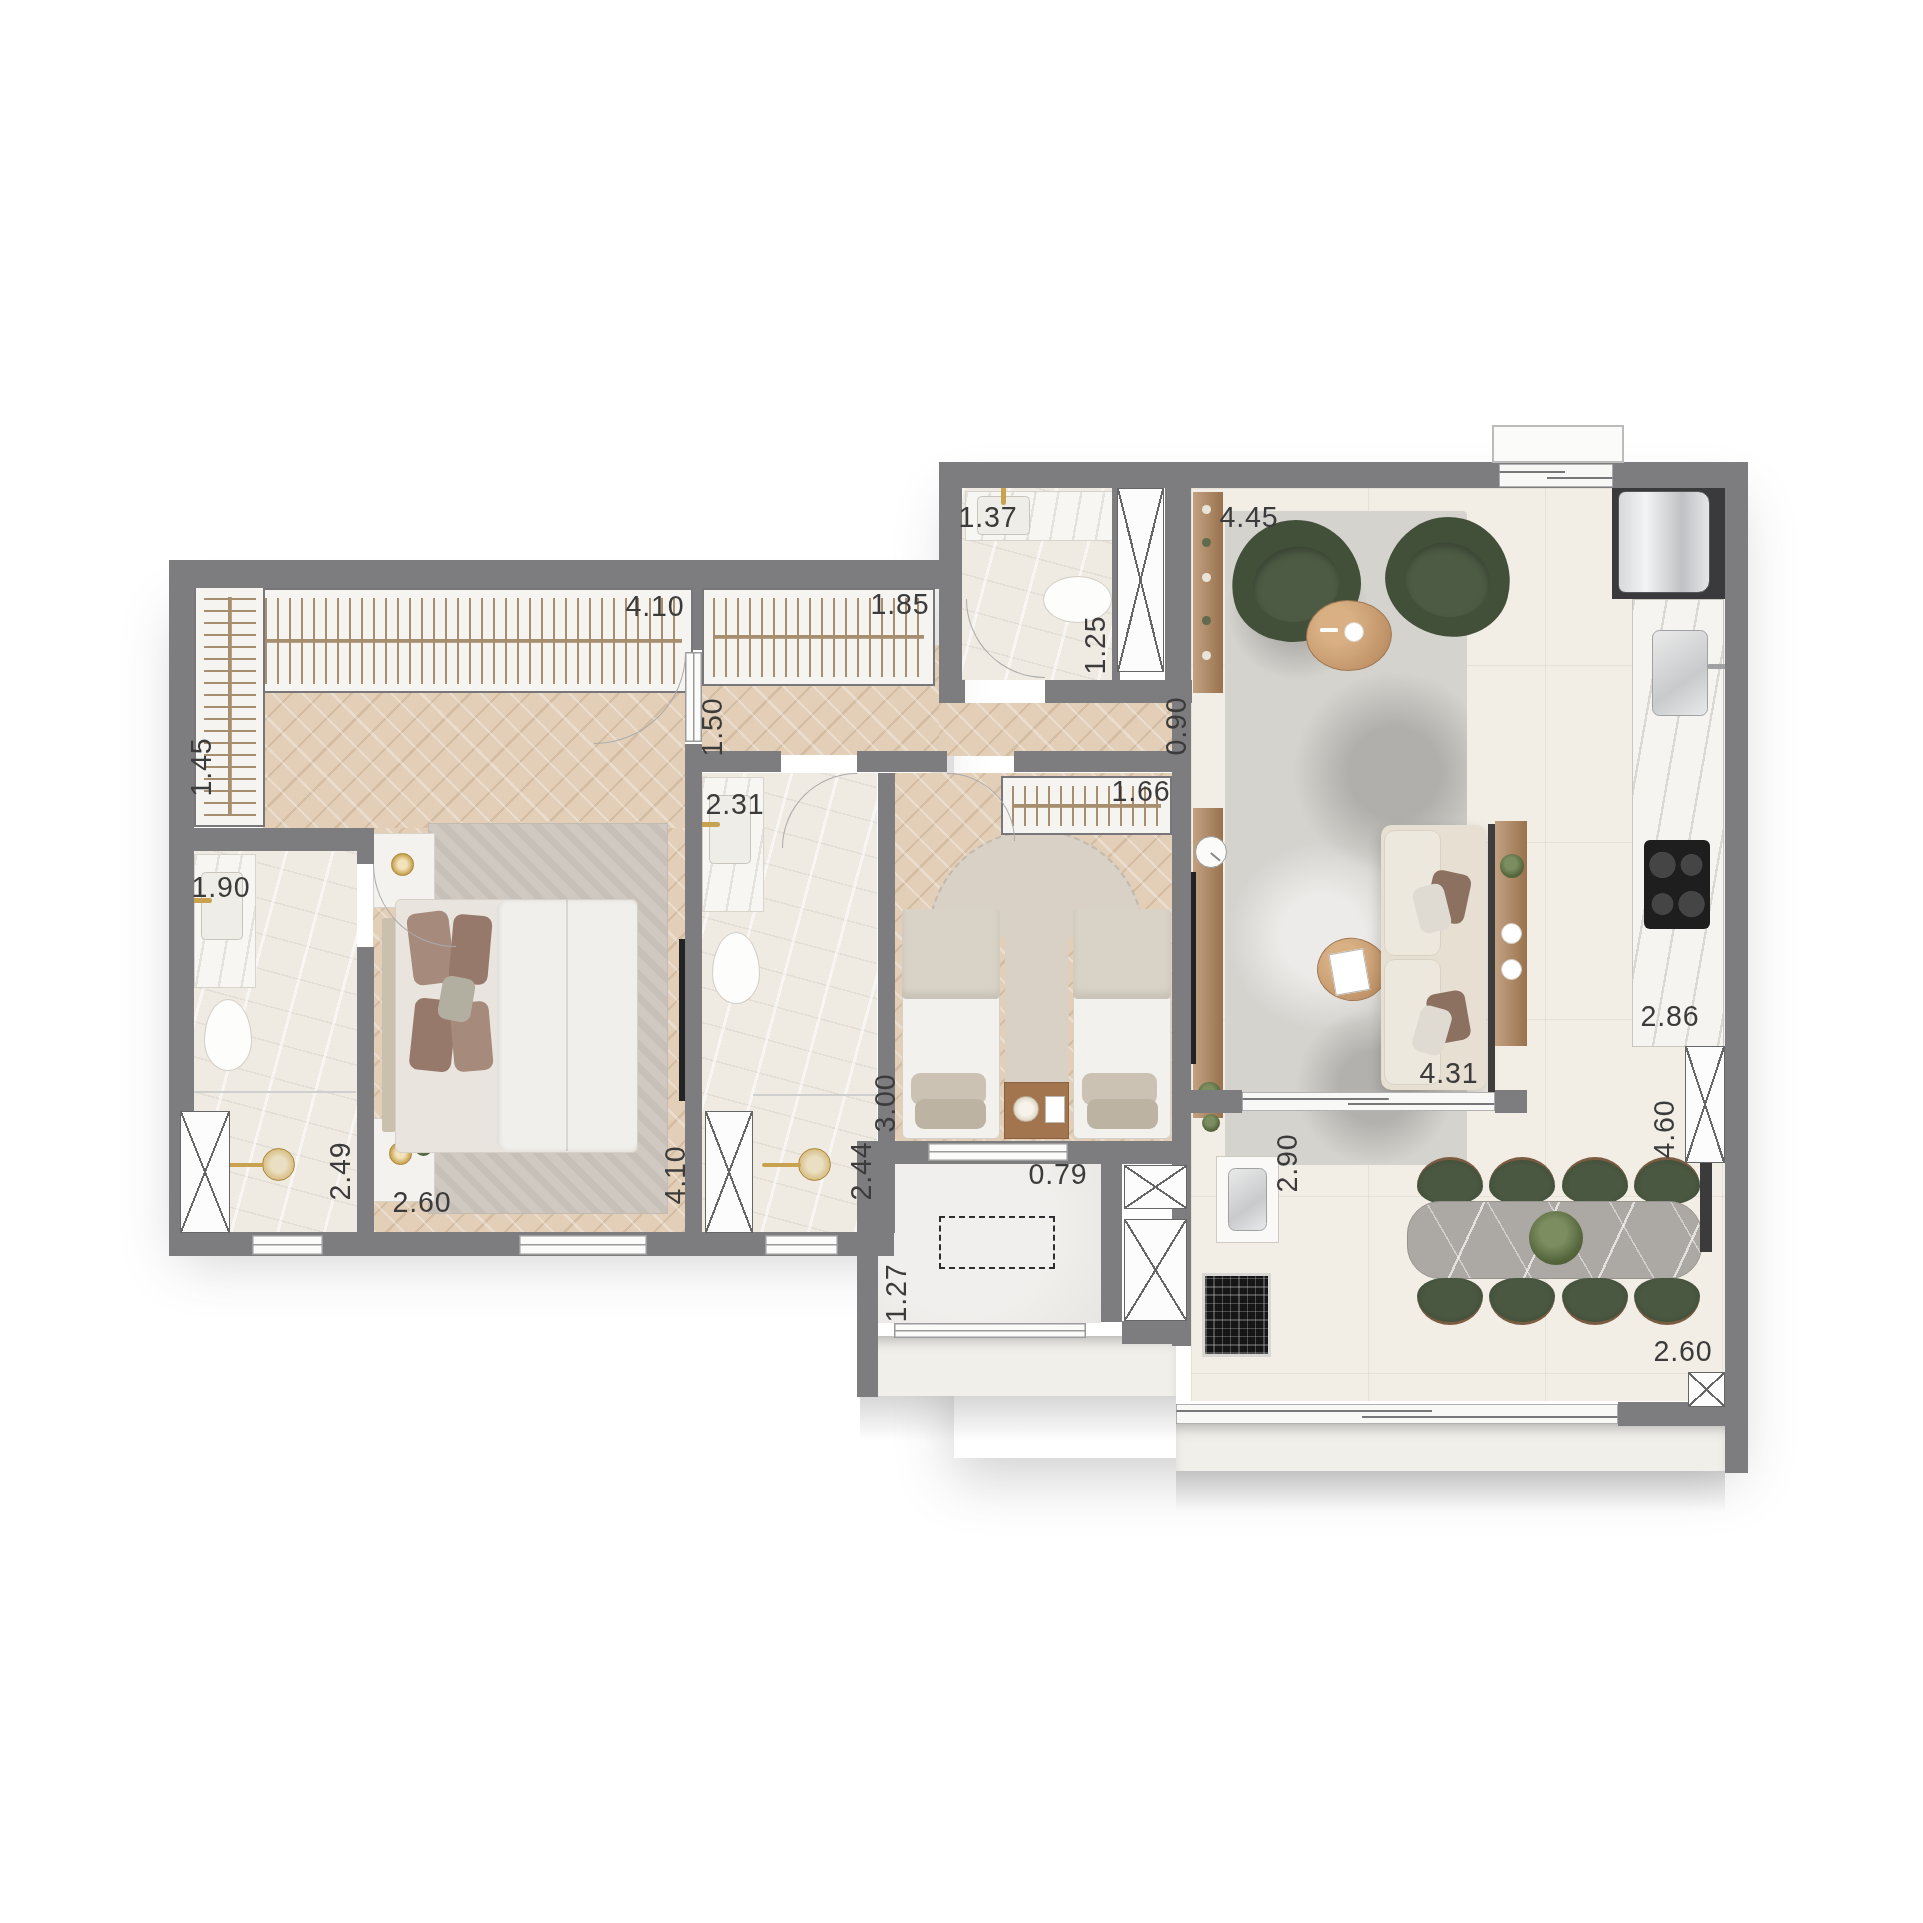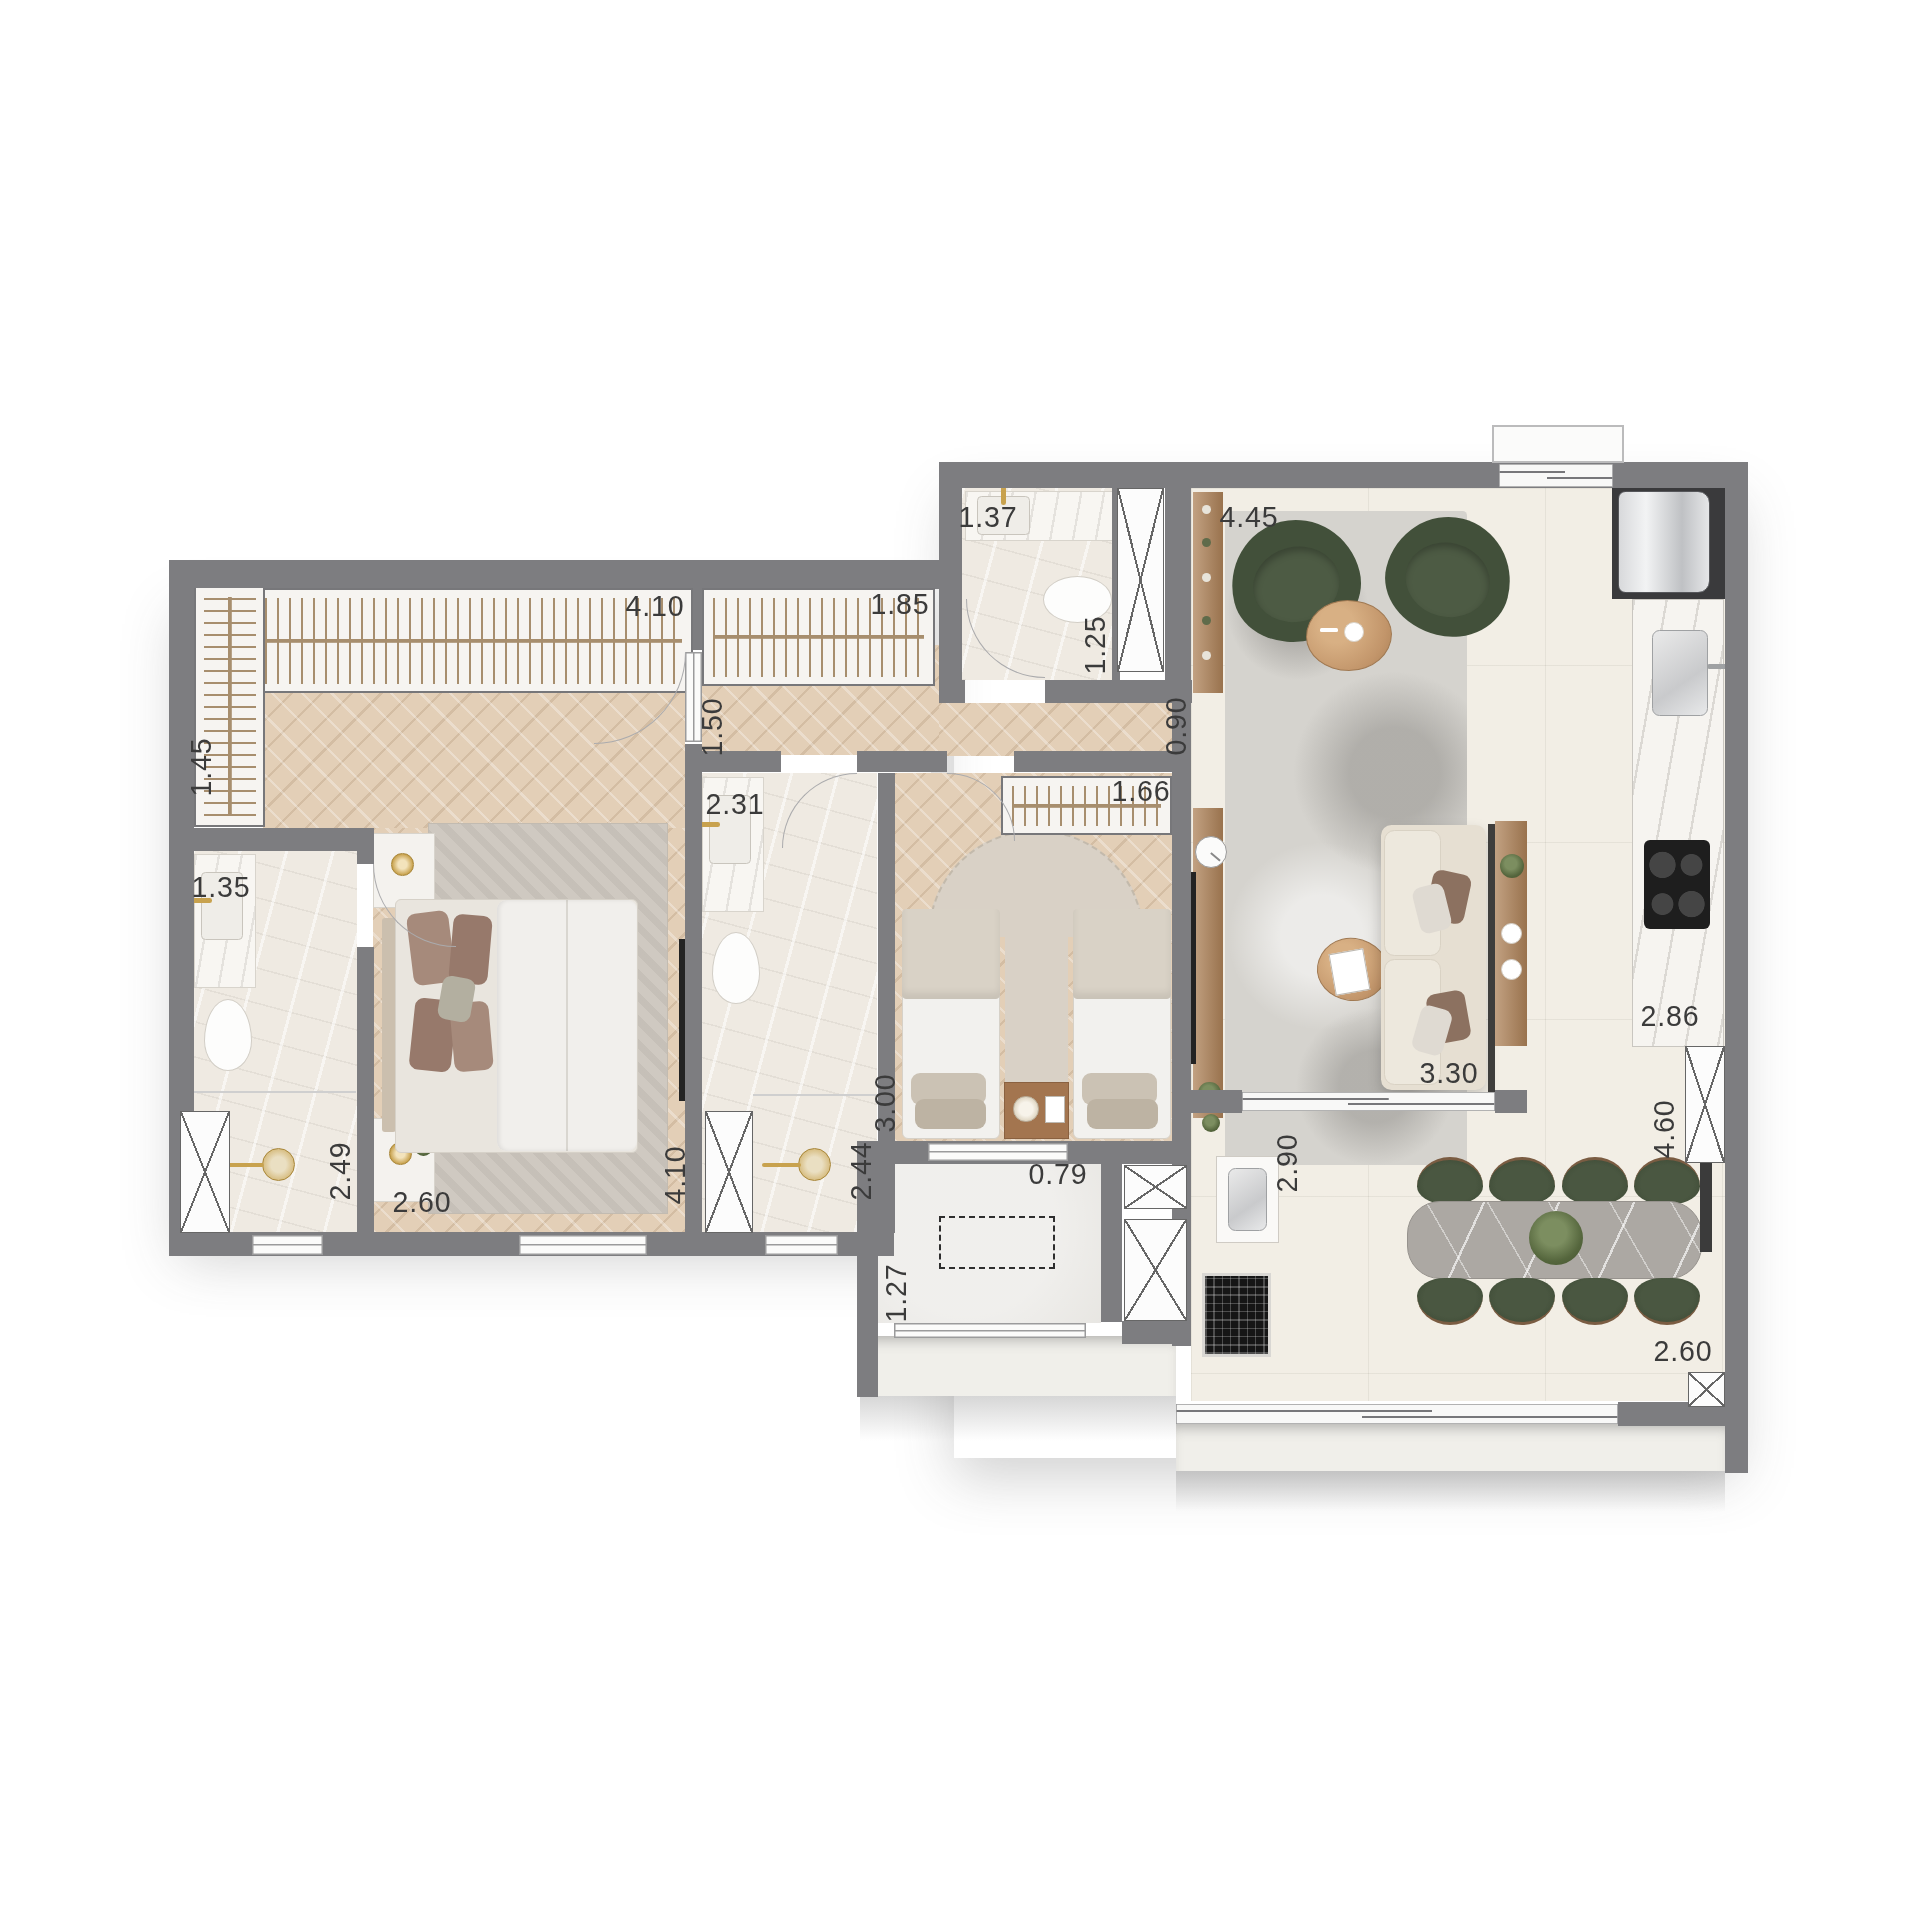--- a/index.html
+++ b/index.html
@@ -327,30 +327,30 @@
 
   <div class="layer labels" id="labels-layer">
       <div class="dim" style="left: 655px; top: 606px; transform: translate(-50%, -50%) rotate(0deg); color: rgb(59, 59, 59);">4.10</div>
       <div class="dim" style="left: 900px; top: 604px; transform: translate(-50%, -50%) rotate(0deg); color: rgb(59, 59, 59);">1.85</div>
       <div class="dim" style="left: 988px; top: 517px; transform: translate(-50%, -50%) rotate(0deg); color: rgb(59, 59, 59);">1.37</div>
       <div class="dim" style="left: 1249px; top: 517px; transform: translate(-50%, -50%) rotate(0deg); color: rgb(59, 59, 59);">4.45</div>
       <div class="dim" style="left: 201px; top: 767px; transform: translate(-50%, -50%) rotate(-90deg); color: rgb(59, 59, 59);">1.45</div>
       <div class="dim" style="left: 712px; top: 727px; transform: translate(-50%, -50%) rotate(-90deg); color: rgb(59, 59, 59);">1.50</div>
       <div class="dim" style="left: 1095px; top: 645px; transform: translate(-50%, -50%) rotate(-90deg); color: rgb(59, 59, 59);">1.25</div>
       <div class="dim" style="left: 1176px; top: 726px; transform: translate(-50%, -50%) rotate(-90deg); color: rgb(59, 59, 59);">0.90</div>
-      <div class="dim" style="left: 221px; top: 887px; transform: translate(-50%, -50%) rotate(0deg); color: rgb(59, 59, 59);">1.35</div>
+      <div class="dim" style="left: 221px; top: 887px; transform: translate(-50%, -50%) rotate(0deg); color: rgb(59, 59, 59);">1.90</div>
       <div class="dim" style="left: 735px; top: 804px; transform: translate(-50%, -50%) rotate(0deg); color: rgb(59, 59, 59);">2.31</div>
       <div class="dim" style="left: 1141px; top: 791px; transform: translate(-50%, -50%) rotate(0deg); color: rgb(59, 59, 59);">1.66</div>
       <div class="dim" style="left: 422px; top: 1202px; transform: translate(-50%, -50%) rotate(0deg); color: rgb(59, 59, 59);">2.60</div>
       <div class="dim" style="left: 340px; top: 1171px; transform: translate(-50%, -50%) rotate(-90deg); color: rgb(59, 59, 59);">2.49</div>
       <div class="dim" style="left: 675px; top: 1175px; transform: translate(-50%, -50%) rotate(-90deg); color: rgb(59, 59, 59);">4.10</div>
       <div class="dim" style="left: 861px; top: 1171px; transform: translate(-50%, -50%) rotate(-90deg); color: rgb(59, 59, 59);">2.44</div>
       <div class="dim" style="left: 885px; top: 1103px; transform: translate(-50%, -50%) rotate(-90deg); color: rgb(59, 59, 59);">3.00</div>
       <div class="dim" style="left: 1058px; top: 1174px; transform: translate(-50%, -50%) rotate(0deg); color: rgb(59, 59, 59);">0.79</div>
       <div class="dim" style="left: 896px; top: 1293px; transform: translate(-50%, -50%) rotate(-90deg); color: rgb(59, 59, 59);">1.27</div>
-      <div class="dim" style="left: 1449px; top: 1073px; transform: translate(-50%, -50%) rotate(0deg); color: rgb(59, 59, 59);">3.30</div>
+      <div class="dim" style="left: 1449px; top: 1073px; transform: translate(-50%, -50%) rotate(0deg); color: rgb(59, 59, 59);">4.31</div>
       <div class="dim" style="left: 1287px; top: 1163px; transform: translate(-50%, -50%) rotate(-90deg); color: rgb(59, 59, 59);">2.90</div>
       <div class="dim" style="left: 1670px; top: 1016px; transform: translate(-50%, -50%) rotate(0deg); color: rgb(59, 59, 59);">2.86</div>
       <div class="dim" style="left: 1664px; top: 1129px; transform: translate(-50%, -50%) rotate(-90deg); color: rgb(59, 59, 59);">4.60</div>
       <div class="dim" style="left: 1683px; top: 1351px; transform: translate(-50%, -50%) rotate(0deg); color: rgb(59, 59, 59);">2.60</div>
     </div>
 </div>
 
 
 </body></html>

